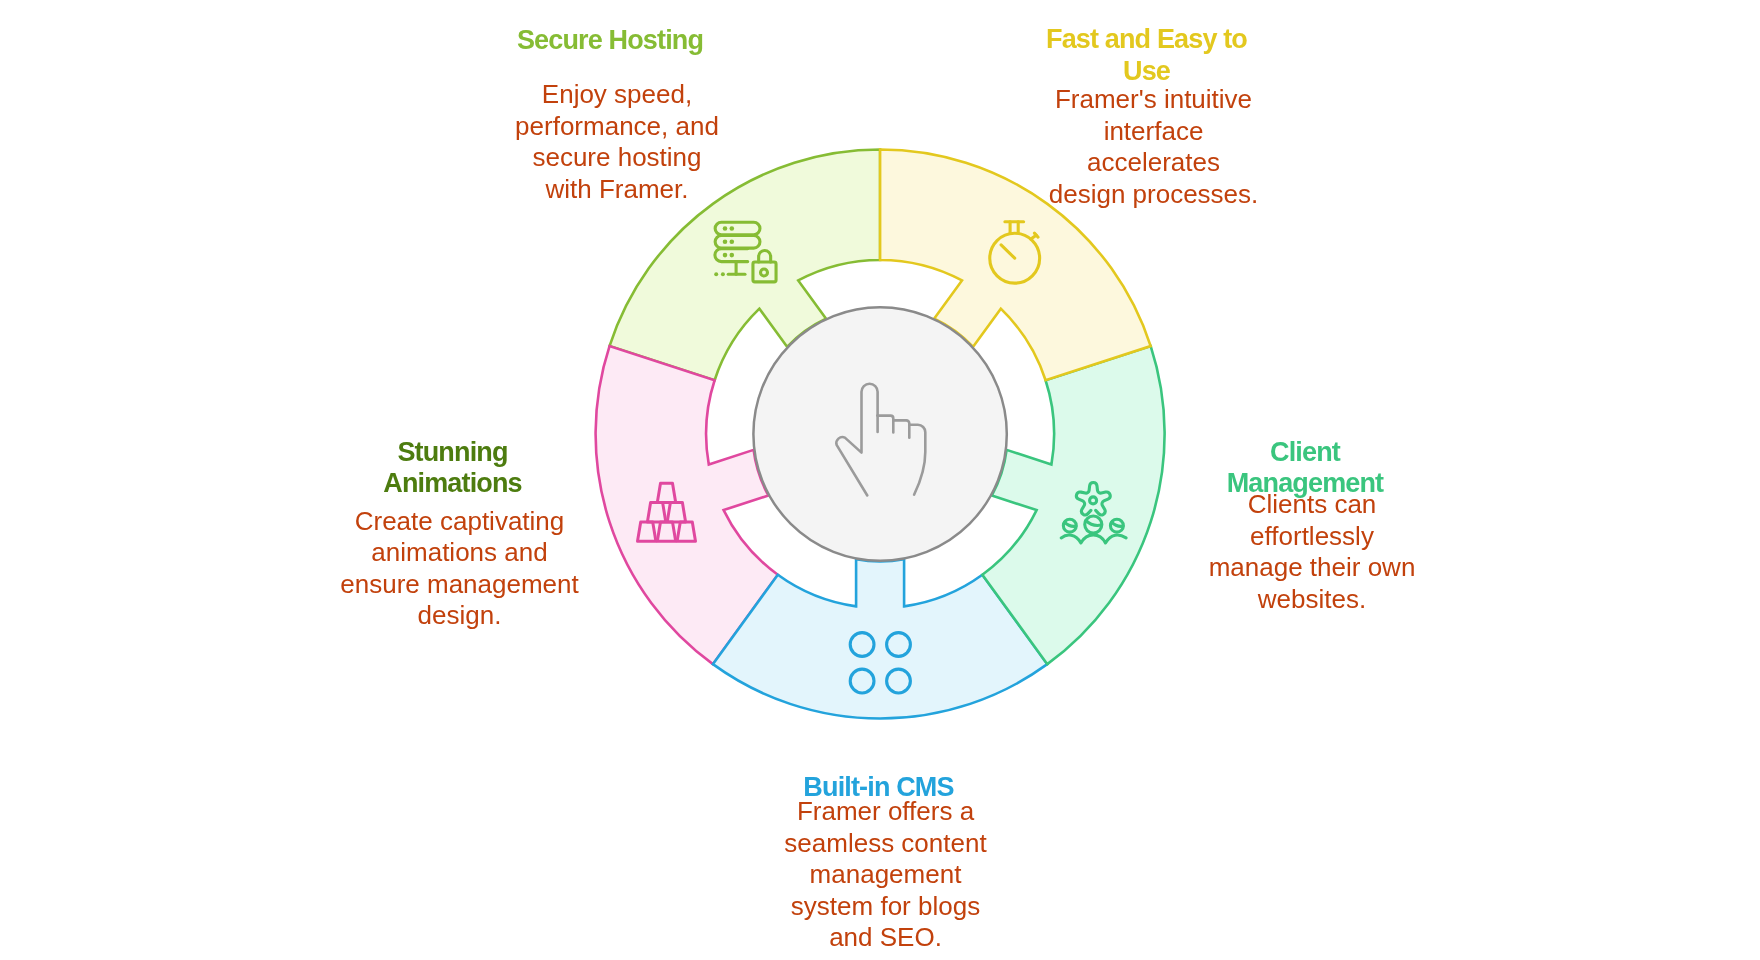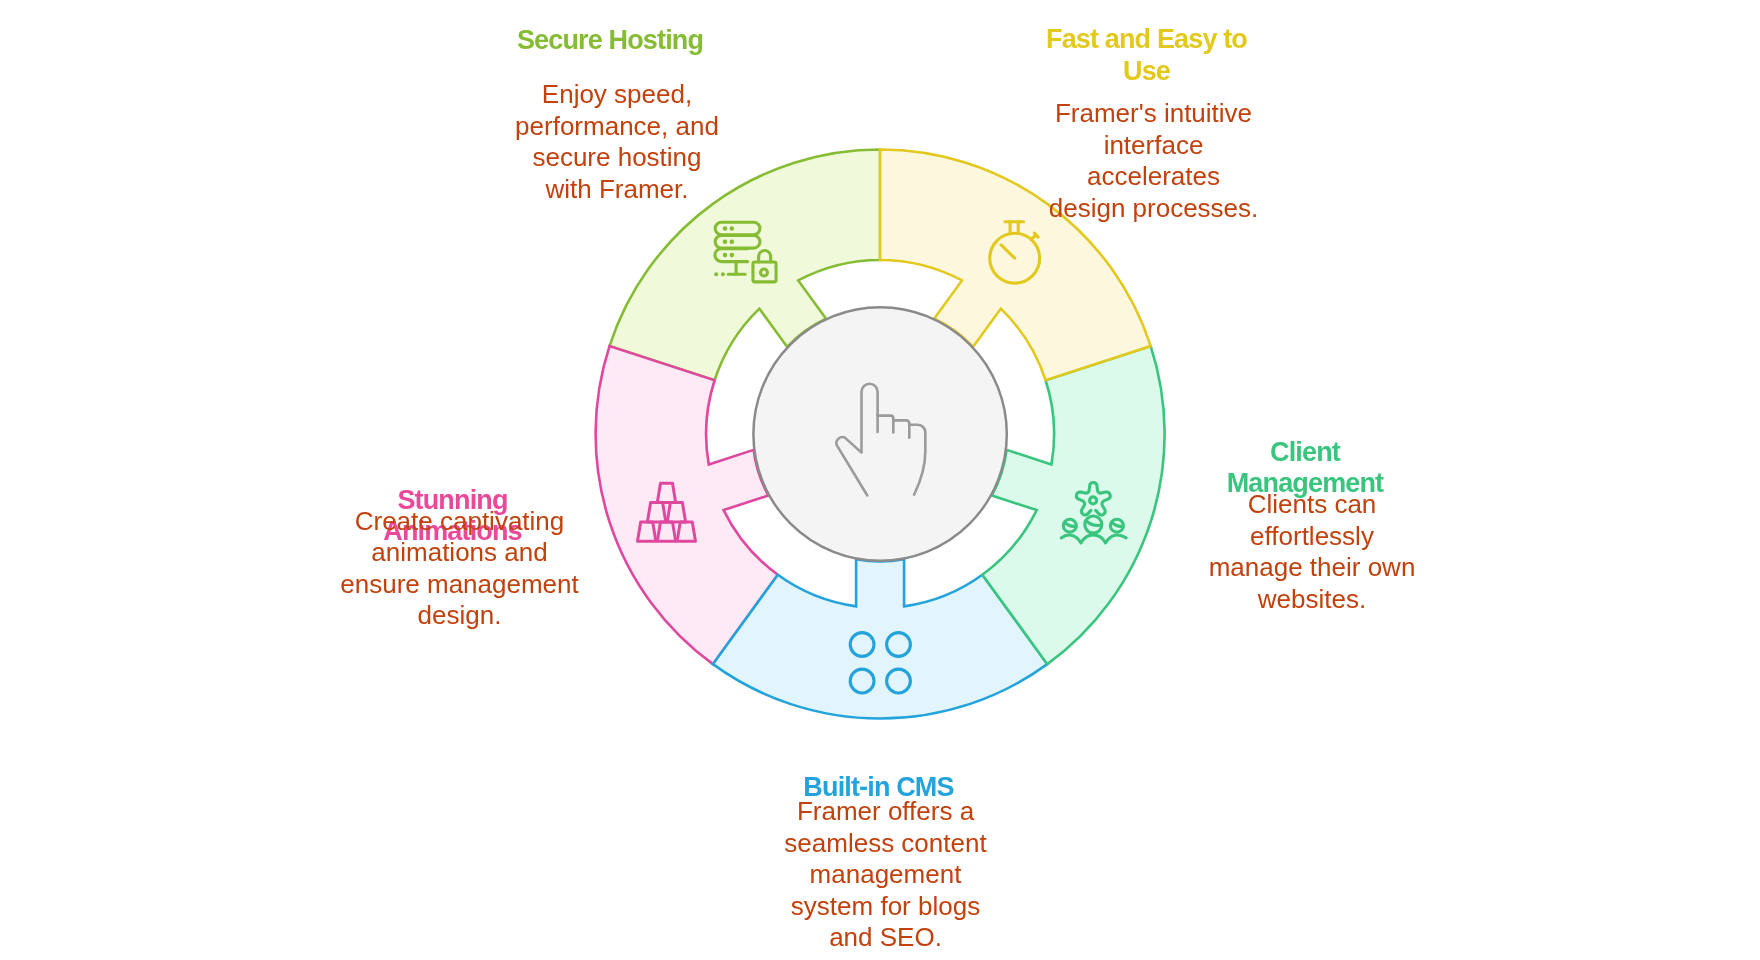--- a/index.html
+++ b/index.html
@@ -15,21 +15,21 @@
               margin:0;white-space:pre-line;}
   .label .ttl span{display:inline-block;}
   .label .desc{position:absolute;left:0;width:100%;font-size:26px;line-height:31.6px;color:#c2410c;margin:7px;white-space:pre-line;}
 
   .lbl-secure-hosting{left:490px;top:0px;width:240px;}
   .lbl-secure-hosting .ttl{top:25.3px;}
   .lbl-secure-hosting .desc{top:72.0px;}
 
   .lbl-fast{left:1026px;top:0px;width:241px;}
   .lbl-fast .ttl{top:11px;margin-top:13px;}
-  .lbl-fast .desc{top:91px;}
+  .lbl-fast .desc{top:77px;}
 
   .lbl-client{left:1185px;top:0px;width:240px;}
   .lbl-client .ttl{top:436.7px;text-align:center;}
   .lbl-client .desc{top:482px;}
 
   .lbl-stunning{left:332px;top:0px;width:241px;}
   .lbl-stunning .ttl{top:436.7px;}
   .lbl-stunning .desc{top:498.7px;}
 
   .lbl-cms{left:758px;top:0px;width:241px;}
@@ -148,19 +148,19 @@
   </div>
   <div class="label lbl-cms">
     <div class="ttl" id="ttl2" style="color: rgb(35, 163, 220);"><span>Built-in CMS</span></div>
     <div class="desc" id="dsc2">Framer offers a
 seamless content
 management
 system for blogs
 and SEO.</div>
   </div>
   <div class="label lbl-stunning">
-    <div class="ttl" id="ttl3" style="color: #ec4899; margin-top: 48px;"><span>Stunning</span><br><span>Animations</span></div>
+    <div class="ttl" id="ttl3" style="color: #4d7c0f;"><span>Stunning</span><br><span>Animations</span></div>
     <div class="desc" id="dsc3">Create captivating
 animations and
 ensure management
 design.</div>
   </div>
 </div>
 
 </body></html>

